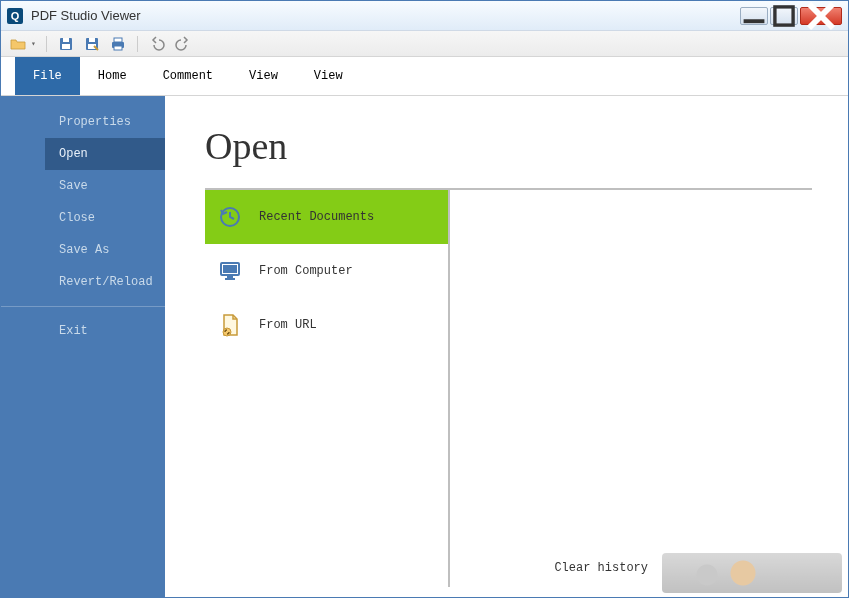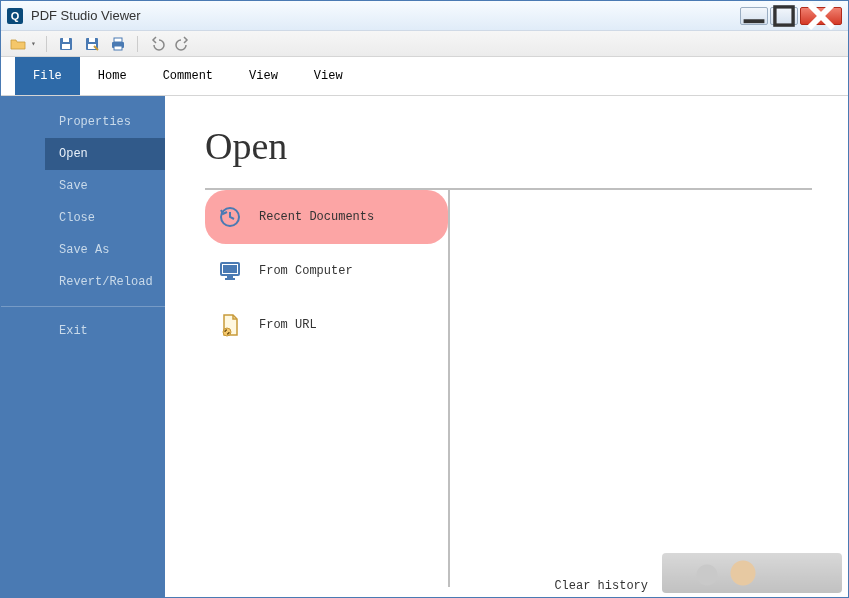--- a/index.html
+++ b/index.html
@@ -157,31 +157,30 @@
     .col-right { flex: 1; }
     .opt {
       display: flex;
       align-items: center;
       gap: 16px;
       padding: 14px 12px;
       font-size: 12px;
       color: #333;
     }
     .opt.selected {
-      background: #fca5a5;
-      border-radius: 21px;
+      background: #84cc16;
     }
     .opt .icon {
       width: 26px; height: 26px;
       display: flex; align-items: center; justify-content: center;
     }
     .opt svg { width: 24px; height: 24px; }
     .footer {
       position: absolute;
-      bottom: 4px;
+      bottom: 22px;
       right: 200px;
       font-size: 12px;
       color: #333;
     }
     .watermark {
       position: absolute;
       right: 6px; bottom: 4px;
       width: 180px; height: 40px;
       opacity: 0.45;
       background:

